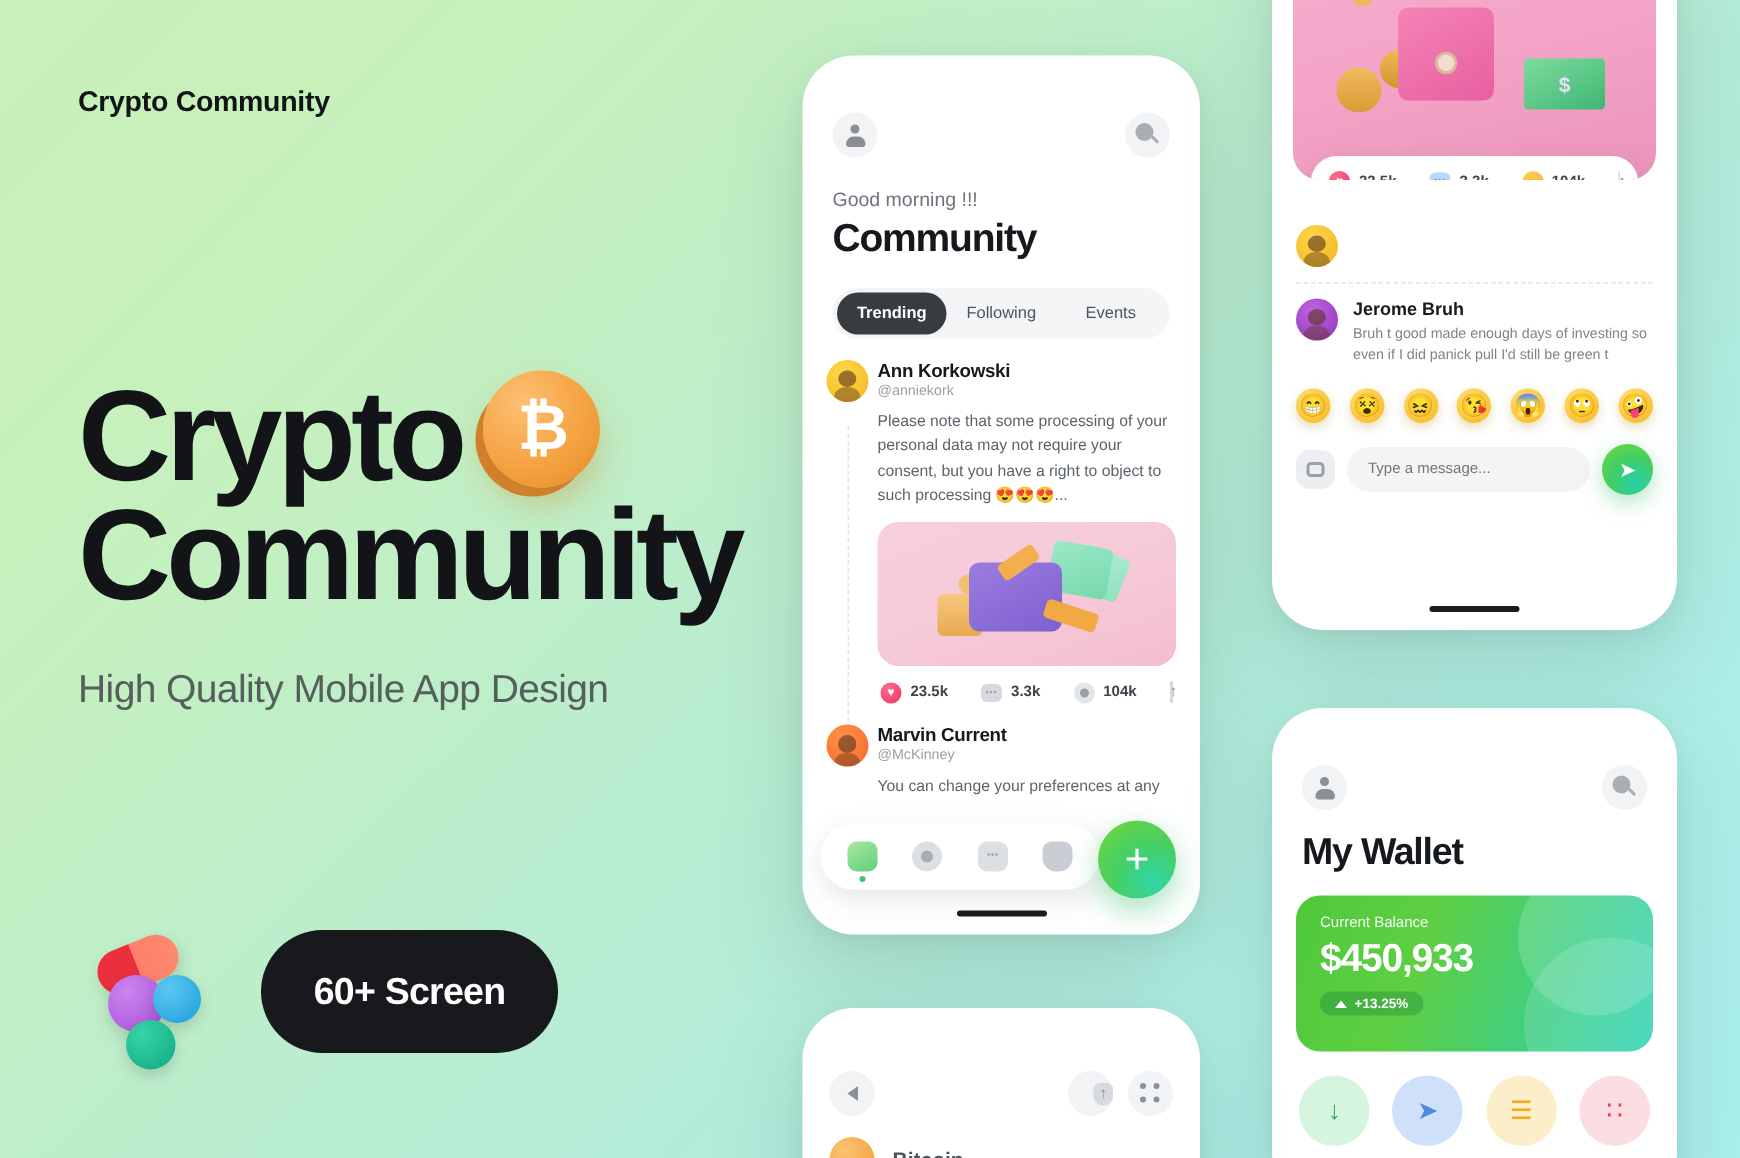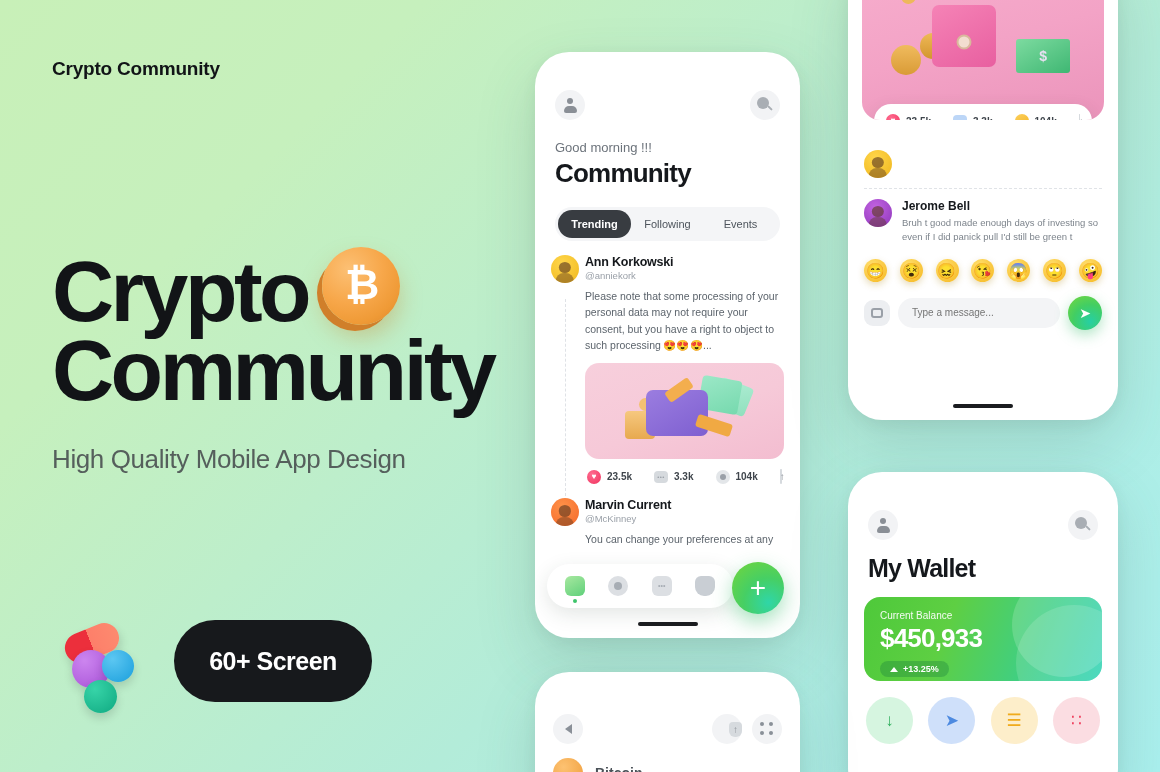--- a/index.html
+++ b/index.html
@@ -63,21 +63,21 @@
     display:flex; align-items:center; justify-content:center;
     color:#fff; font-size:25px; font-weight:bold; letter-spacing:-.5px;
   }
 
   
   .phone{
     position:absolute; background:#fff; border-radius:34px;
     box-shadow:0 24px 60px rgba(60,90,75,.18), 0 4px 14px rgba(60,90,75,.08);
     overflow:hidden;
   }
-  #phone-community{ left:535px; top:52px; width:265px; height:586px; }
+  #phone-community{ left:535px; top:37px; width:265px; height:586px; }
   #phone-chat{ left:848px; top:-46px; width:270px; height:466px; }
   #phone-wallet{ left:848px; top:472px; width:270px; height:330px; }
   #phone-bitcoin{ left:535px; top:672px; width:265px; height:180px; }
 
   .home-indicator{
     position:absolute; bottom:12px; left:50%; transform:translateX(-50%);
     width:60px; height:4px; border-radius:3px; background:#1a1c1f;
   }
 
   
@@ -269,21 +269,21 @@
     width:34px;height:34px;border-radius:50%;
     background:radial-gradient(circle at 65% 75%, #26cfa4 0%, #42ce63 50%, #78d83b 100%);
     display:flex;align-items:center;justify-content:center; color:#fff; font-size:14px;
     box-shadow:0 5px 14px rgba(60,190,110,.4);
   }
 
   
   .wallet-title{ padding:14px 20px 0 20px; font-size:25px; font-weight:bold;
     color:#15181c; letter-spacing:-.8px; }
   .balance-card{
-    margin:14px 16px 0 16px; height:84px; border-radius:16px; position:relative;
+    margin:14px 16px 0 16px; height:104px; border-radius:16px; position:relative;
     background:linear-gradient(110deg,#4ec93a 0%, #5ecf43 35%, #3fcf84 70%, #2fd3b6 100%);
     overflow:hidden; padding:13px 16px;
   }
   .bc-circ1{ position:absolute; right:-14px; top:-24px; width:104px;height:104px;
     border-radius:50%; background:rgba(255,255,255,.17); }
   .bc-circ2{ position:absolute; right:-30px; bottom:-40px; width:116px;height:116px;
     border-radius:50%; background:rgba(255,255,255,.14); }
   .bc-label{ font-size:10px; color:rgba(255,255,255,.93); position:relative; }
   .bc-amount{ font-size:26px; font-weight:bold; color:#fff; letter-spacing:-.8px;
     margin-top:2px; position:relative; }
@@ -442,21 +442,21 @@
   </div>
 
   <div class="chat-user">
     <div class="pfp wade"></div>
   </div>
   <div class="chat-div"></div>
 
   <div class="chat-user" style="margin-top:10px">
     <div class="pfp jerome"></div>
     <div>
-      <div class="cu-name">Jerome Bell</div>
+      <div class="cu-name">Jerome Bruh</div>
       <div class="cu-msg">Bruh t good made enough days of investing so even if I did panick pull I'd still be green t</div>
     </div>
   </div>
 
   <div class="emoji-row">
     <span class="emoji">😁</span>
     <span class="emoji">😵</span>
     <span class="emoji">😖</span>
     <span class="emoji">😘</span>
     <span class="emoji">😱</span>

